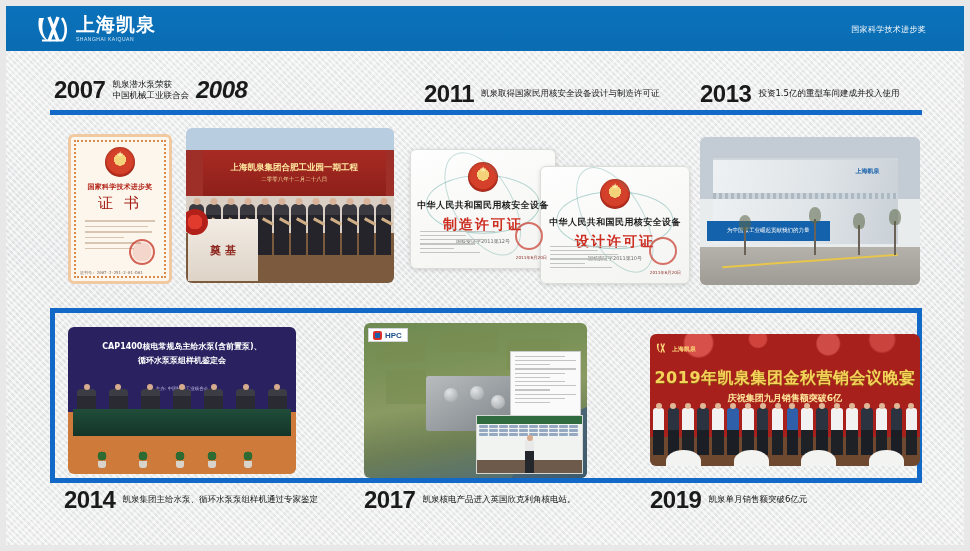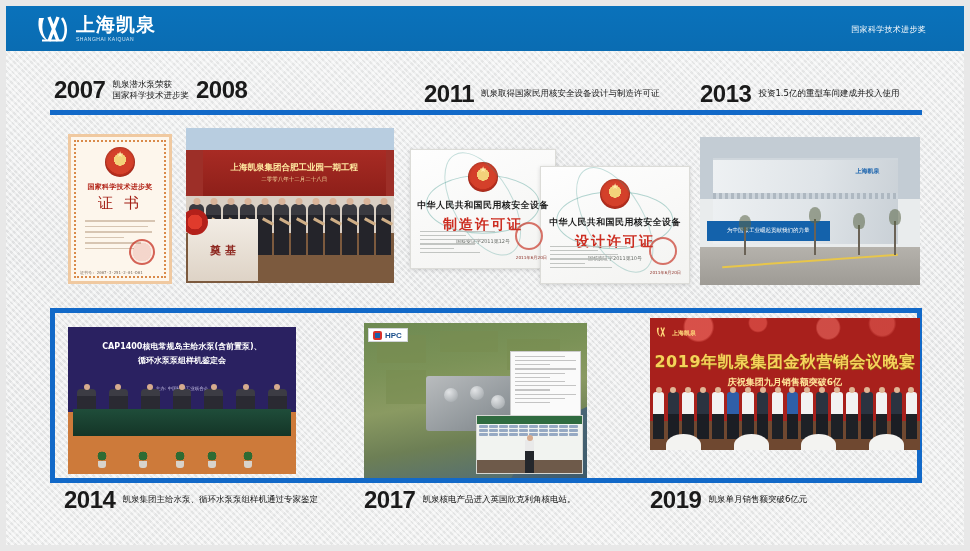--- a/index.html
+++ b/index.html
@@ -110,20 +110,21 @@
     width: 872px; height: 175px;
     border: 5px solid #1269c8;
     background: transparent;
   }
 
   
   .tile {
     position: absolute;
     overflow: hidden;
     background: #ffffff;
+    border-radius: 6px;
   }
 
   
   .cert1 {
     background: #fdf6ec;
     border: 3px solid #f0c9a0;
     display: flex; flex-direction: column;
     align-items: center;
     padding: 7px 6px;
   }
@@ -601,24 +602,24 @@
       </span>
     </div>
     <div class="tagline">国家科学技术进步奖</div>
   </div>
 
   <div class="year-row top">
 
     <div class="year-item" style="left:48px; top:2px;">
       <span class="year-num">2007</span>
       <span class="year-desc" style="white-space:pre-line;">凯泉潜水泵荣获
-国家科学技术进步奖</span>
-    </div>
-
-    <div class="year-item" style="left:190px; top:2px;">
+中国机械工业联合会</span>
+    </div>
+
+    <div class="year-item" style="left:190px; top:2px;font-style:italic;">
       <span class="year-num">2008</span>
     </div>
 
     <div class="year-item" style="left:418px; top:6px;">
       <span class="year-num">2011</span>
       <span class="year-desc wide">凯泉取得国家民用核安全设备设计与制造许可证</span>
     </div>
 
     <div class="year-item" style="left:694px; top:6px;justify-content:center;">
       <span class="year-num">2013</span>
@@ -802,21 +803,21 @@
           <b></b>
           <b></b>
           <b></b>
           <b></b>
           <b></b>
       </span>
       <span class="hpc-person"></span>
     </div>
   </div>
 
-  <div class="tile gala" style="left:644px; top:312px; width:270px; height:132px;">
+  <div class="tile gala" style="left:644px; top:328px; width:270px; height:132px;">
     <div class="gala-logo">
       <span>
         <svg width="13" height="12" viewBox="0 0 34 30">
           <path d="M3 4 C1 13 4 24 12 27 C6 21 5 12 8 4 Z" fill="#ffd77a"></path>
           <path d="M13 3 L22 27 M22 3 L13 27" stroke="#ffd77a" stroke-width="3.4" fill="none"></path>
         </svg>
       </span>
       <span class="gala-logo-txt">上海凯泉</span>
     </div>
     <div class="gala-t1">2019年凯泉集团金秋营销会议晚宴</div>

